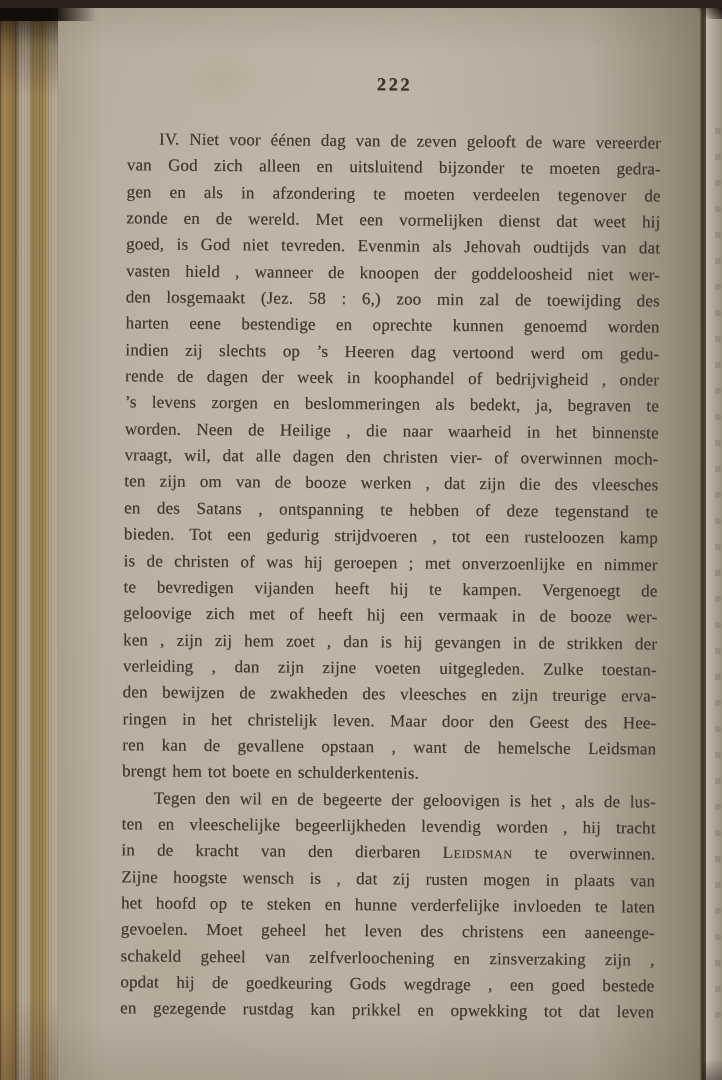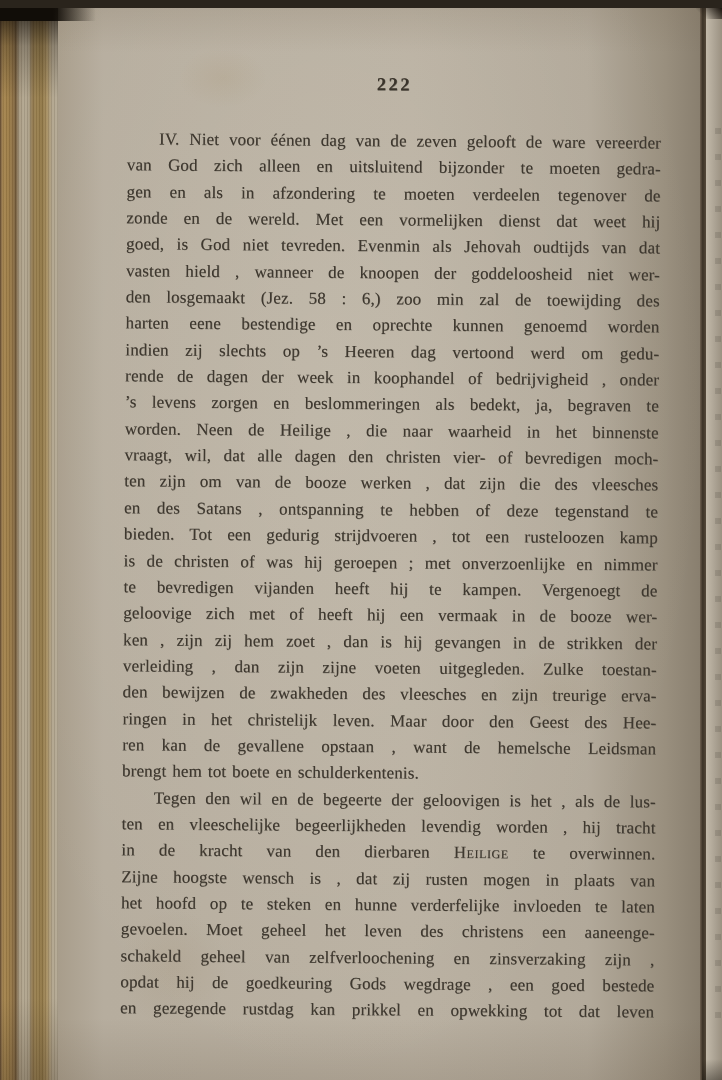--- a/index.html
+++ b/index.html
@@ -96,36 +96,36 @@
           <div class="text-line just"><span>gen en als in afzondering te moeten verdeelen tegenover de</span></div>
           <div class="text-line just"><span>zonde en de wereld.  Met een vormelijken dienst dat weet hij</span></div>
           <div class="text-line just"><span>goed, is God niet tevreden. Evenmin als Jehovah oudtijds van dat</span></div>
           <div class="text-line just"><span>vasten hield , wanneer de knoopen der goddeloosheid niet wer-</span></div>
           <div class="text-line just"><span>den losgemaakt (Jez. 58 : 6,) zoo min zal de toewijding des</span></div>
           <div class="text-line just"><span>harten eene bestendige en oprechte kunnen genoemd worden</span></div>
           <div class="text-line just"><span>indien zij slechts op ’s Heeren dag vertoond werd om gedu-</span></div>
           <div class="text-line just"><span>rende de dagen der week in koophandel of bedrijvigheid , onder</span></div>
           <div class="text-line just"><span>’s levens zorgen en beslommeringen als bedekt, ja, begraven te</span></div>
           <div class="text-line just"><span>worden.  Neen de Heilige , die naar waarheid in het binnenste</span></div>
-          <div class="text-line just"><span>vraagt, wil, dat alle dagen den christen </span><span class="italic">vier-</span><span> of </span><span class="italic">bevredigen</span><span> moch-</span></div>
+          <div class="text-line just"><span>vraagt, wil, dat alle dagen den christen </span><span class="italic">vier-</span><span> of </span><span class="italic">overwinnen</span><span> moch-</span></div>
           <div class="text-line just"><span>ten zijn om van de booze werken , dat zijn die des vleesches</span></div>
           <div class="text-line just"><span>en des Satans , ontspanning te hebben of deze tegenstand te</span></div>
           <div class="text-line just"><span>bieden.  Tot een gedurig strijdvoeren , tot een rusteloozen kamp</span></div>
           <div class="text-line just"><span>is de christen of was hij geroepen ; met onverzoenlijke en nimmer</span></div>
           <div class="text-line just"><span>te bevredigen vijanden heeft hij te kampen.  Vergenoegt de</span></div>
           <div class="text-line just"><span>geloovige zich met of heeft hij een vermaak in de booze wer-</span></div>
           <div class="text-line just"><span>ken , zijn zij hem zoet , dan is hij gevangen in de strikken der</span></div>
           <div class="text-line just"><span>verleiding , dan zijn zijne voeten uitgegleden.  Zulke toestan-</span></div>
           <div class="text-line just"><span>den bewijzen de zwakheden des vleesches en zijn treurige erva-</span></div>
           <div class="text-line just"><span>ringen in het christelijk leven.  Maar door den Geest des Hee-</span></div>
           <div class="text-line just"><span>ren kan de gevallene opstaan , want de hemelsche Leidsman</span></div>
           <div class="text-line"><span>brengt hem tot boete en schulderkentenis.</span></div>
           <div class="text-line indent just"><span>Tegen den wil en de begeerte der geloovigen is het , als de lus-</span></div>
           <div class="text-line just"><span>ten en vleeschelijke begeerlijkheden levendig worden , hij tracht</span></div>
-          <div class="text-line just"><span>in de kracht van den dierbaren </span><span class="smallcaps">Heilige</span><span> te overwinnen.</span></div>
+          <div class="text-line just"><span>in de kracht van den dierbaren </span><span class="smallcaps">Leidsman</span><span> te overwinnen.</span></div>
           <div class="text-line just"><span>Zijne hoogste wensch is , dat zij rusten mogen in plaats van</span></div>
           <div class="text-line just"><span>het hoofd op te steken en hunne verderfelijke invloeden te laten</span></div>
           <div class="text-line just"><span>gevoelen.  Moet geheel het leven des christens een aaneenge-</span></div>
           <div class="text-line just"><span>schakeld geheel van zelfverloochening en zinsverzaking zijn ,</span></div>
           <div class="text-line just"><span>opdat hij de goedkeuring Gods wegdrage , een goed bestede</span></div>
           <div class="text-line just"><span>en gezegende rustdag kan prikkel en opwekking tot dat leven</span></div>
         </div>
     </div>
   </div>
 

